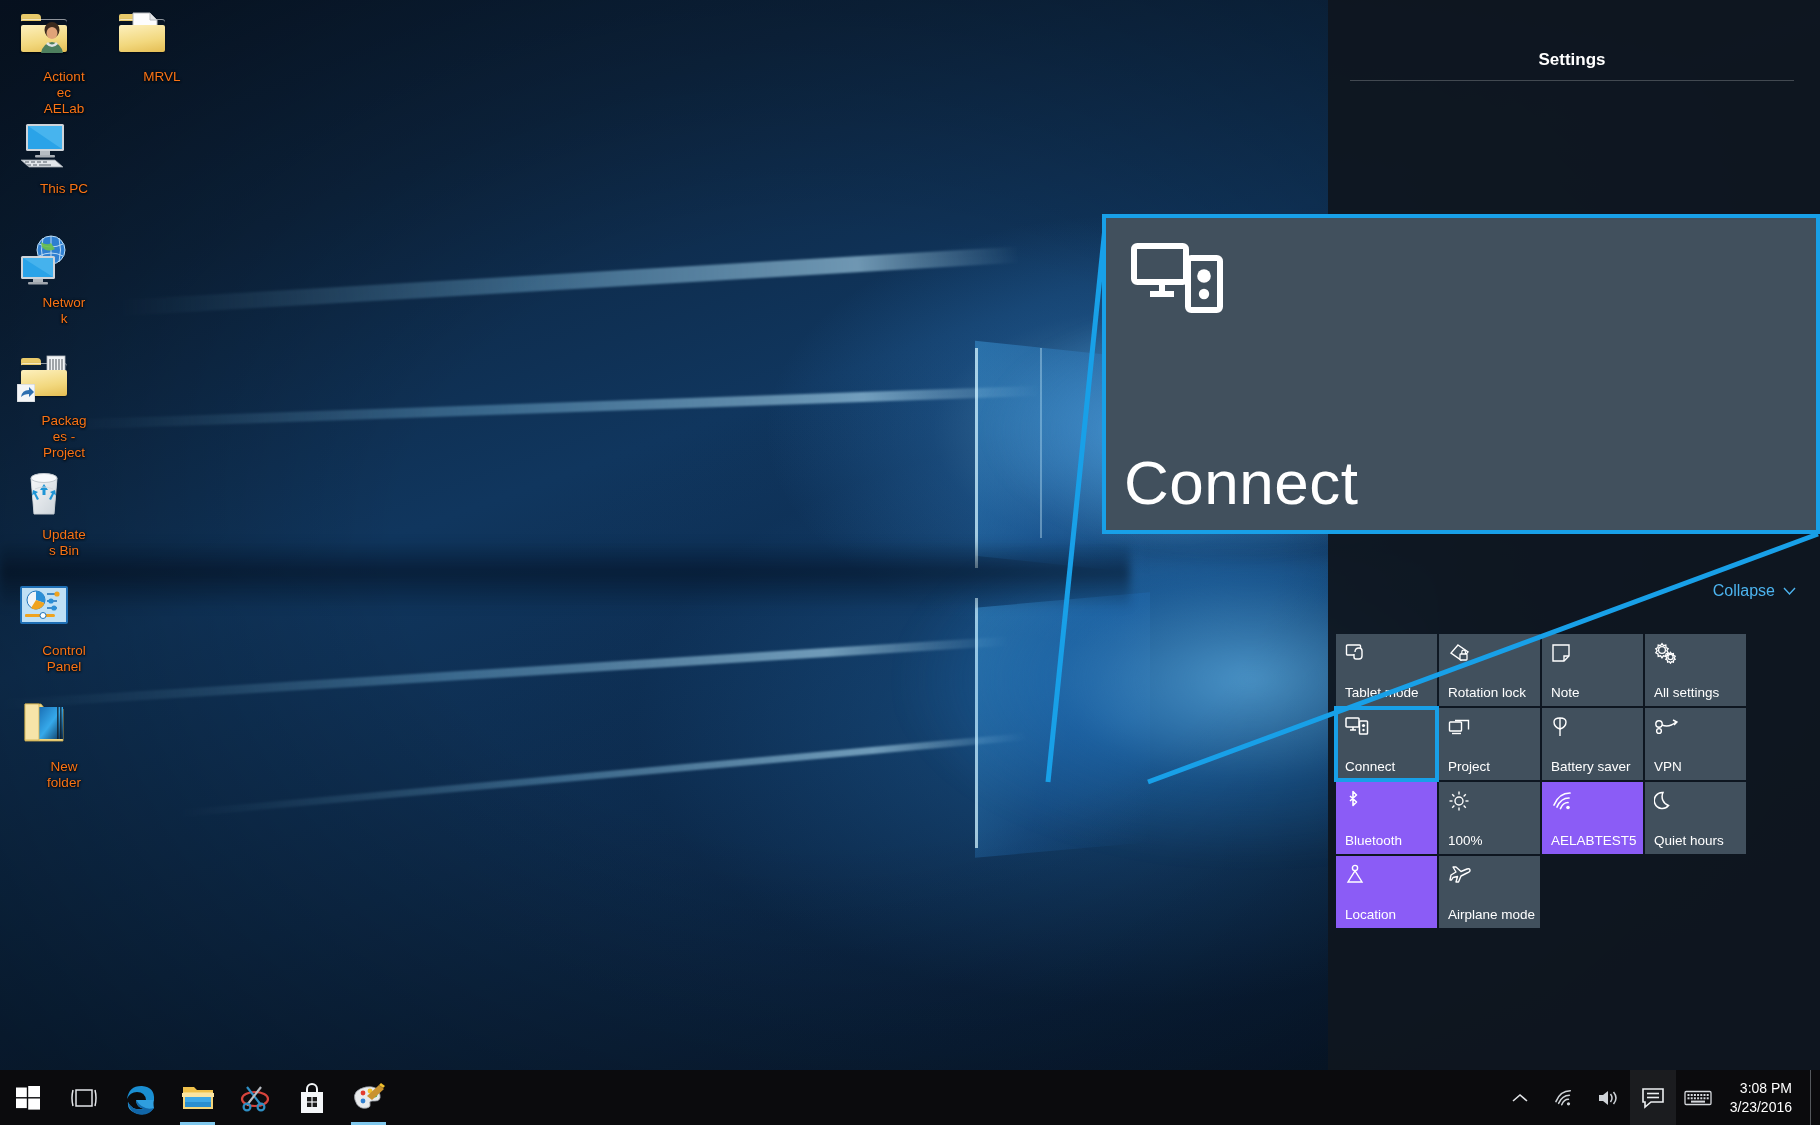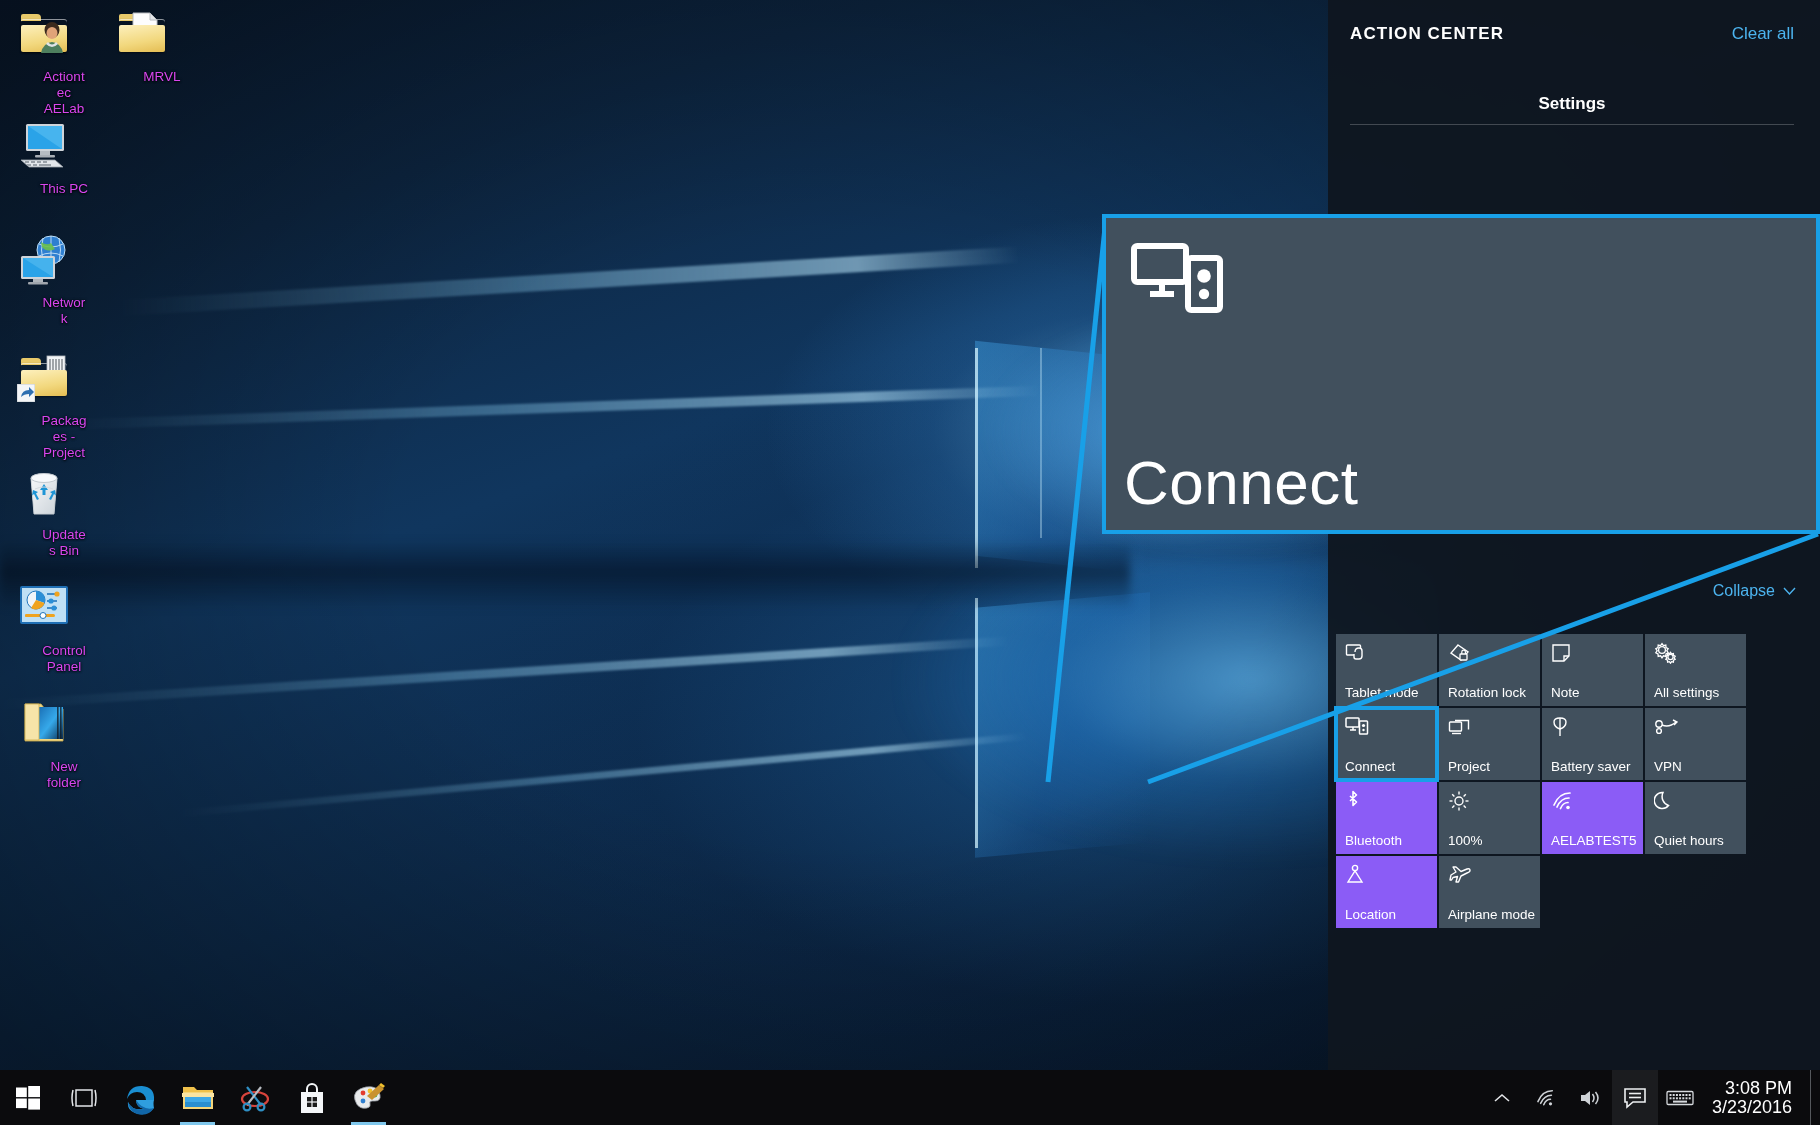--- a/index.html
+++ b/index.html
@@ -50,21 +50,21 @@
   }
 
   
   .desk-icon {
     position: absolute; width: 88px; text-align: center; cursor: default;
   }
   .desk-icon .glyph {
     width: 62px; height: 56px; margin: 0 auto 5px; position: relative;
   }
   .desk-icon .cap {
-    font-size: 13.5px; color: #d946ef; line-height: 16px;
+    font-size: 13.5px; color: #f97316; line-height: 16px;
     text-shadow: 0 1px 2px rgba(0,0,0,0.9), 0 0 3px rgba(0,0,0,0.8);
     word-wrap: break-word;
     margin-left: 40px;
   }
 
   
   .folder { position:absolute; left:8px; top:6px; width:46px; height:38px; }
   .folder .tab {
     position:absolute; left:0; top:0; width:20px; height:7px;
     background:#e8c96a; border-radius:2px 4px 0 0;
@@ -176,21 +176,21 @@
     cursor:pointer; position:relative;
   }
   .tb-icon.active::after {
     content:''; position:absolute; left:11px; right:11px; bottom:0; height:3px; background:#7fc7ec;
   }
   #tray {
     margin-left:auto; display:flex; align-items:center; height:55px;
   }
   .tray-btn { width:44px; height:55px; display:flex; align-items:center; justify-content:center; cursor:pointer; }
   #clock {
-    padding: 0 18px 0 10px; text-align:right; font-size:18px; color:#fff; line-height:19px; cursor:pointer;
+    padding: 0 18px 0 10px; text-align:right; font-size:14px; color:#fff; line-height:19px; cursor:pointer;
   }
   #ac-tray-btn { width:46px; height:55px; display:flex; align-items:center; justify-content:center; cursor:pointer; background:#1b1c1f; }
   #show-desktop { width:10px; height:55px; border-left:1px solid #55585c; cursor:pointer; }
 </style>
 </head>
 <body>
 
 <div id="screen">
 
   <div class="wallpaper">
@@ -369,24 +369,20 @@
             <rect x="47" y="9" width="1.6" height="32"></rect>
         </g>
         <path d="M12 6 h14 v36 h-14 z" fill="#f6e4a8" stroke="#cfae4f" stroke-width="0.8"></path>
       </svg>
     </div>
     <div class="cap">New folder</div>
   </div>
 
   <div id="action-center">
 
-    <div class="ac-header">
-      <div class="ac-title">ACTION CENTER</div>
-      <div class="ac-clear">Clear all</div>
-    </div>
 
     <div class="ac-section">Settings</div>
 
 
     <div class="ac-collapse">
       <span>Collapse</span>
       <svg width="13" height="9" viewBox="0 0 13 9">
         <path d="M1 1 L6.5 7 L12 1" stroke="#4cb4ef" stroke-width="1.4" fill="none"></path>
       </svg>
     </div>

